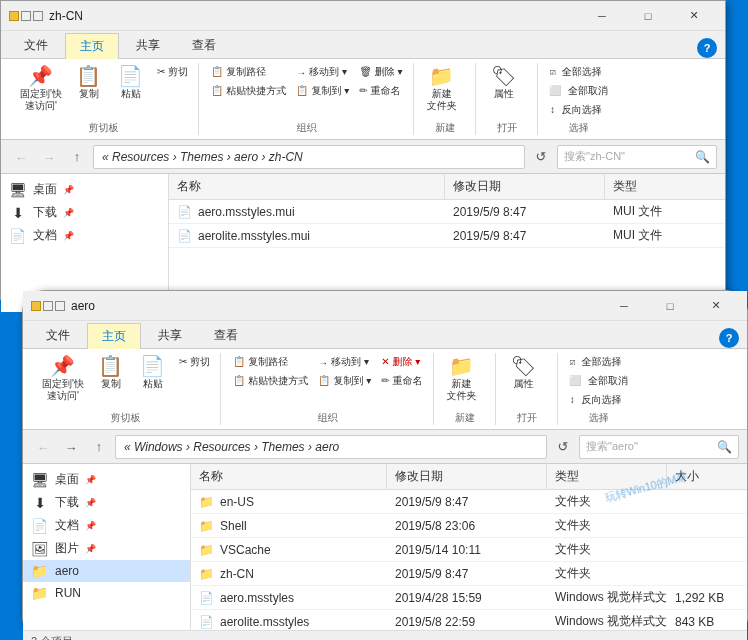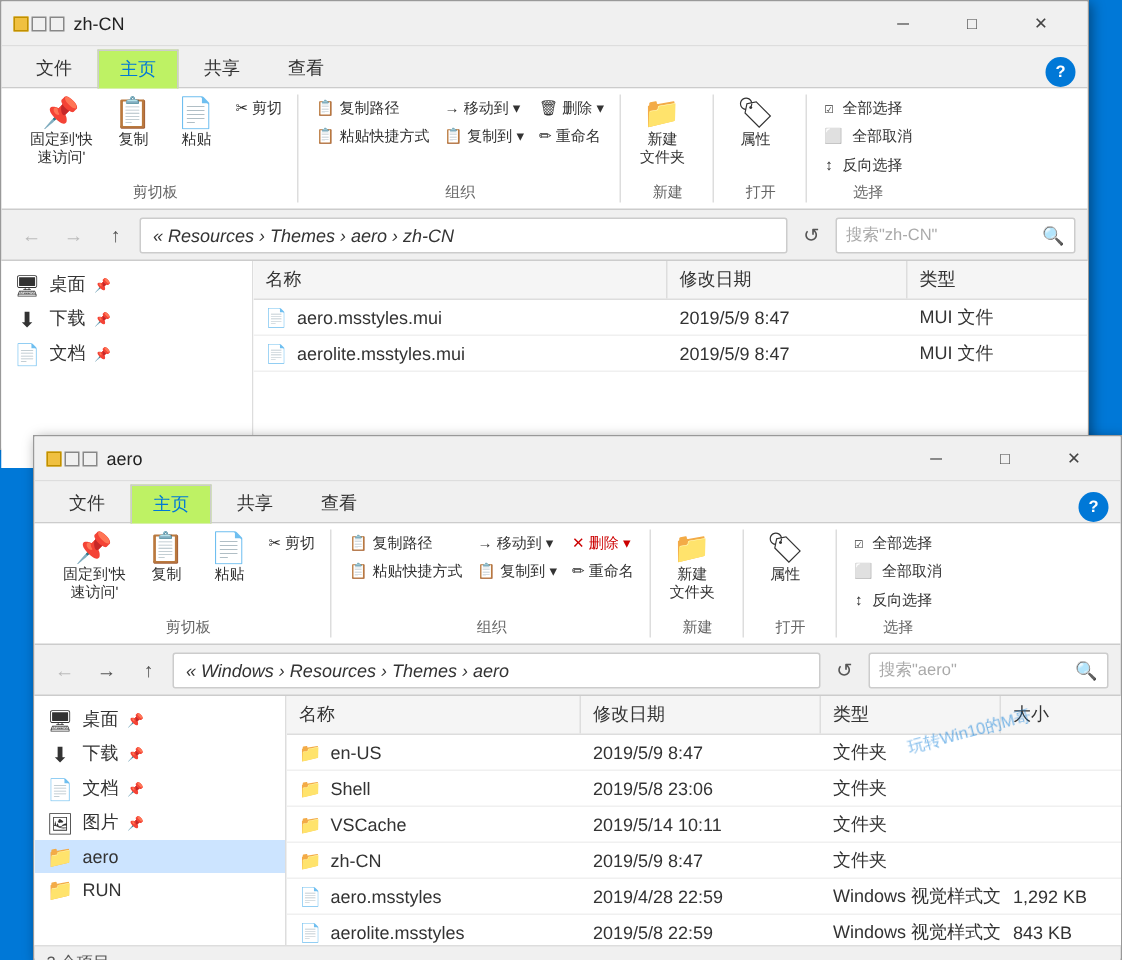--- a/index.html
+++ b/index.html
@@ -57,21 +57,21 @@
       padding: 4px 14px;
       font-size: 12px;
       cursor: pointer;
       color: #333;
       border: 1px solid transparent;
       border-bottom: none;
       margin-right: 2px;
       background: transparent;
     }
     .ribbon-tab.active {
-      background: #bef264;
+      background: #fef9c3;
       border-color: #ccc;
       border-bottom-color: #fff;
       color: #0078d7;
       font-weight: 500;
       position: relative;
       top: 1px;
     }
 
     
     .ribbon {
@@ -254,21 +254,21 @@
     }
 
     
     #win1 {
       left: 0; top: 0;
       width: 726px; height: 300px;
     }
     
     #win2 {
       left: 22px; top: 290px;
-      width: 726px; height: 350px;
+      width: 726px; height: 350px; border-radius: 23px;
     }
 
     .help-btn {
       width: 20px; height: 20px;
       background: #0078d7;
       color: #fff;
       border-radius: 50%;
       display: flex; align-items: center; justify-content: center;
       font-size: 11px; font-weight: bold;
       margin-left: 4px;
@@ -644,21 +644,21 @@
         <div class="file-cell">2019/5/9 8:47</div>
         <div class="file-cell">文件夹</div>
         <div class="file-cell"></div>
       </div>
 
       <div class="file-row" style="grid-template-columns:1fr 160px 120px 80px">
         <div class="file-cell">
           <span>📄</span>
           <span>aero.msstyles</span>
         </div>
-        <div class="file-cell">2019/4/28 22:59</div>
+        <div class="file-cell">2019/4/28 15:59</div>
         <div class="file-cell">Windows 视觉样式文件</div>
         <div class="file-cell">1,292 KB</div>
       </div>
 
       <div class="file-row" style="grid-template-columns:1fr 160px 120px 80px">
         <div class="file-cell">
           <span>📄</span>
           <span>aerolite.msstyles</span>
         </div>
         <div class="file-cell">2019/5/8 22:59</div>

